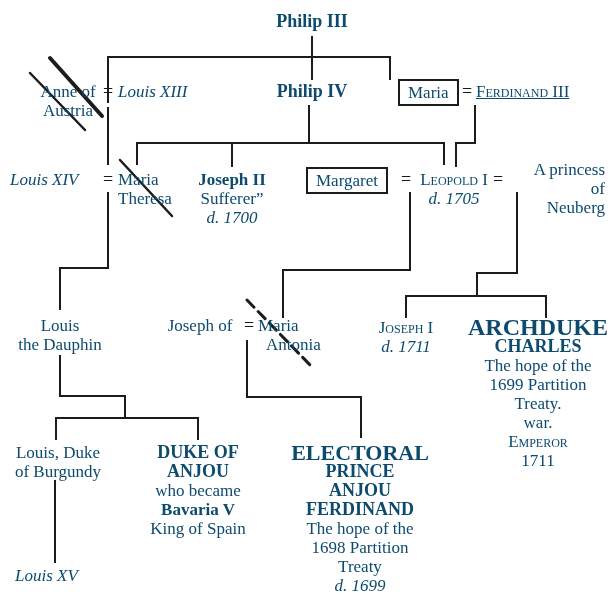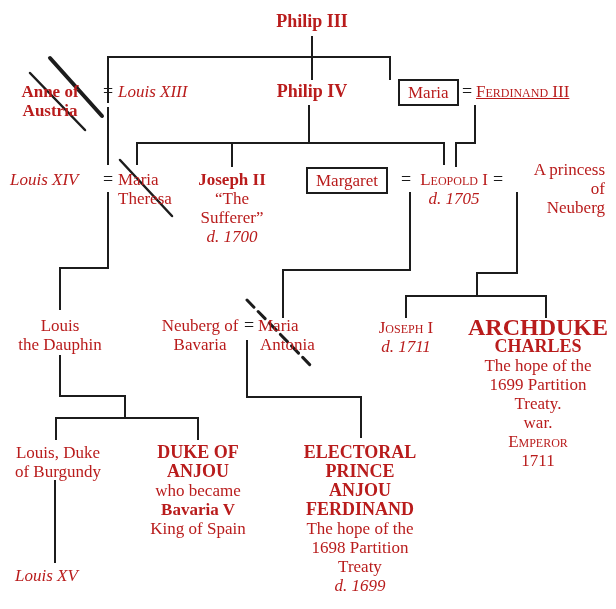--- a/index.html
+++ b/index.html
@@ -1,20 +1,20 @@
 <!DOCTYPE html>
 <html><head>
   <meta charset="utf-8">
   <style>
     html, body { margin:0; padding:0; background:#ffffff; }
     body { width:616px; height:609px; position:relative; overflow:hidden;
            font-family:"DejaVu Serif", "Liberation Serif", serif; color:#1a1a1a; }
     #tree { position:absolute; left:0; top:0; width:616px; height:609px; }
     .lbl { position:absolute; font-family:"Liberation Serif", "DejaVu Serif", serif;
-           font-size:17px; line-height:19px; white-space:nowrap; color:#b91c1c; }
+           font-size:17px; line-height:19px; white-space:nowrap; color:#0c4a6e; }
     .c { text-align:center; }
     .b { font-weight:bold; }
     .i { font-style:italic; }
     .sc { font-variant:small-caps; }
     .box { border:2px solid #1c1c1c; padding:2px 8px; }
     .eq { position:absolute; font-family:"Liberation Serif", serif; font-size:18px; line-height:19px; }
   </style>
 </head>
 <body>
 
@@ -47,40 +47,39 @@
   <g stroke="#1c1c1c" stroke-linecap="round">
     <path d="M30 73 L85 130" stroke-width="2.5"></path>
     <path d="M50 58 L102 116" stroke-width="4"></path>
     <path d="M120 160 L172 216" stroke-width="2.5"></path>
     <path d="M247 300 L313 368" stroke-width="3" stroke-dasharray="10 6"></path>
   </g>
 </svg>
 
 <div class="lbl b c" style="left:262px;top:12px;width:100px;font-size:18px;">Philip III</div>
 
-<div class="lbl c" style="left:8px;top:82px;width:84px;font-weight:bold;">
+<div class="lbl c" style="left:26px;top:82px;width:84px;">
   <div>Anne of</div>
   <div>Austria</div>
 </div>
 <span class="eq" style="left:103px;top:82px;">=</span>
 <div class="lbl i" style="left:118px;top:82px;">Louis XIII</div>
 <div class="lbl b c" style="left:262px;top:82px;width:100px;font-size:18px;">Philip IV</div>
 <div class="lbl box" style="left:398px;top:79px;">Maria</div>
 <span class="eq" style="left:462px;top:82px;">=</span>
 <div class="lbl sc" style="left:476px;top:82px;text-decoration:underline;">Ferdinand III</div>
 
 <div class="lbl i" style="left:10px;top:170px;">Louis XIV</div>
 <span class="eq" style="left:103px;top:170px;">=</span>
 <div class="lbl" style="left:118px;top:170px;">
   <div>Maria</div>
   <div>Theresa</div>
 </div>
 <div class="lbl c" style="left:182px;top:170px;width:100px;">
   <div class="b">Joseph II</div>
-  <div>“The</div>
   <div>Sufferer”</div>
   <div class="i">d. 1700</div>
 </div>
 <div class="lbl box" style="left:306px;top:167px;">Margaret</div>
 <span class="eq" style="left:401px;top:170px;">=</span>
 <div class="lbl c" style="left:414px;top:170px;width:80px;">
   <div class="sc">Leopold I</div>
   <div class="i">d. 1705</div>
 </div>
 <span class="eq" style="left:493px;top:170px;">=</span>
@@ -88,27 +87,26 @@
   <div>A princess</div>
   <div>of</div>
   <div>Neuberg</div>
 </div>
 
 <div class="lbl c" style="left:5px;top:316px;width:110px;">
   <div>Louis</div>
   <div>the Dauphin</div>
 </div>
 <div class="lbl c" style="left:155px;top:316px;width:90px;">
-  <div>Neuberg of</div>
-  <div>Bavaria</div>
+  <div>Joseph of</div>
 </div>
 <span class="eq" style="left:244px;top:316px;">=</span>
 <div class="lbl" style="left:258px;top:316px;">
   <div>Maria</div>
-  <div style="margin-left:2px;">Antonia</div>
+  <div style="margin-left:8px;">Antonia</div>
 </div>
 <div class="lbl c" style="left:364px;top:318px;width:84px;">
   <div class="sc">Joseph I</div>
   <div class="i">d. 1711</div>
 </div>
 <div class="lbl c" style="left:468px;top:318px;width:140px;">
   <div class="b" style="font-size:24px;">ARCHDUKE</div>
   <div class="b" style="font-size:18px;">CHARLES</div>
   <div>The hope of the</div>
   <div>1699 Partition</div>
@@ -123,21 +121,21 @@
   <div>of Burgundy</div>
 </div>
 <div class="lbl c" style="left:130px;top:443px;width:136px;">
   <div class="b" style="font-size:18px;">DUKE OF</div>
   <div class="b" style="font-size:18px;">ANJOU</div>
   <div>who became</div>
   <div class="b">Bavaria V</div>
   <div>King of Spain</div>
 </div>
 <div class="lbl c" style="left:290px;top:443px;width:140px;">
-  <div class="b" style="font-size:18px;">ELECTORAL</div>
+  <div class="b" style="font-size:22px;">ELECTORAL</div>
   <div class="b" style="font-size:18px;">PRINCE</div>
   <div class="b" style="font-size:18px;">ANJOU</div>
   <div class="b" style="font-size:18px;">FERDINAND</div>
   <div>The hope of the</div>
   <div>1698 Partition</div>
   <div>Treaty</div>
   <div class="i">d. 1699</div>
 </div>
 
 <div class="lbl i" style="left:15px;top:566px;">Louis XV</div>

